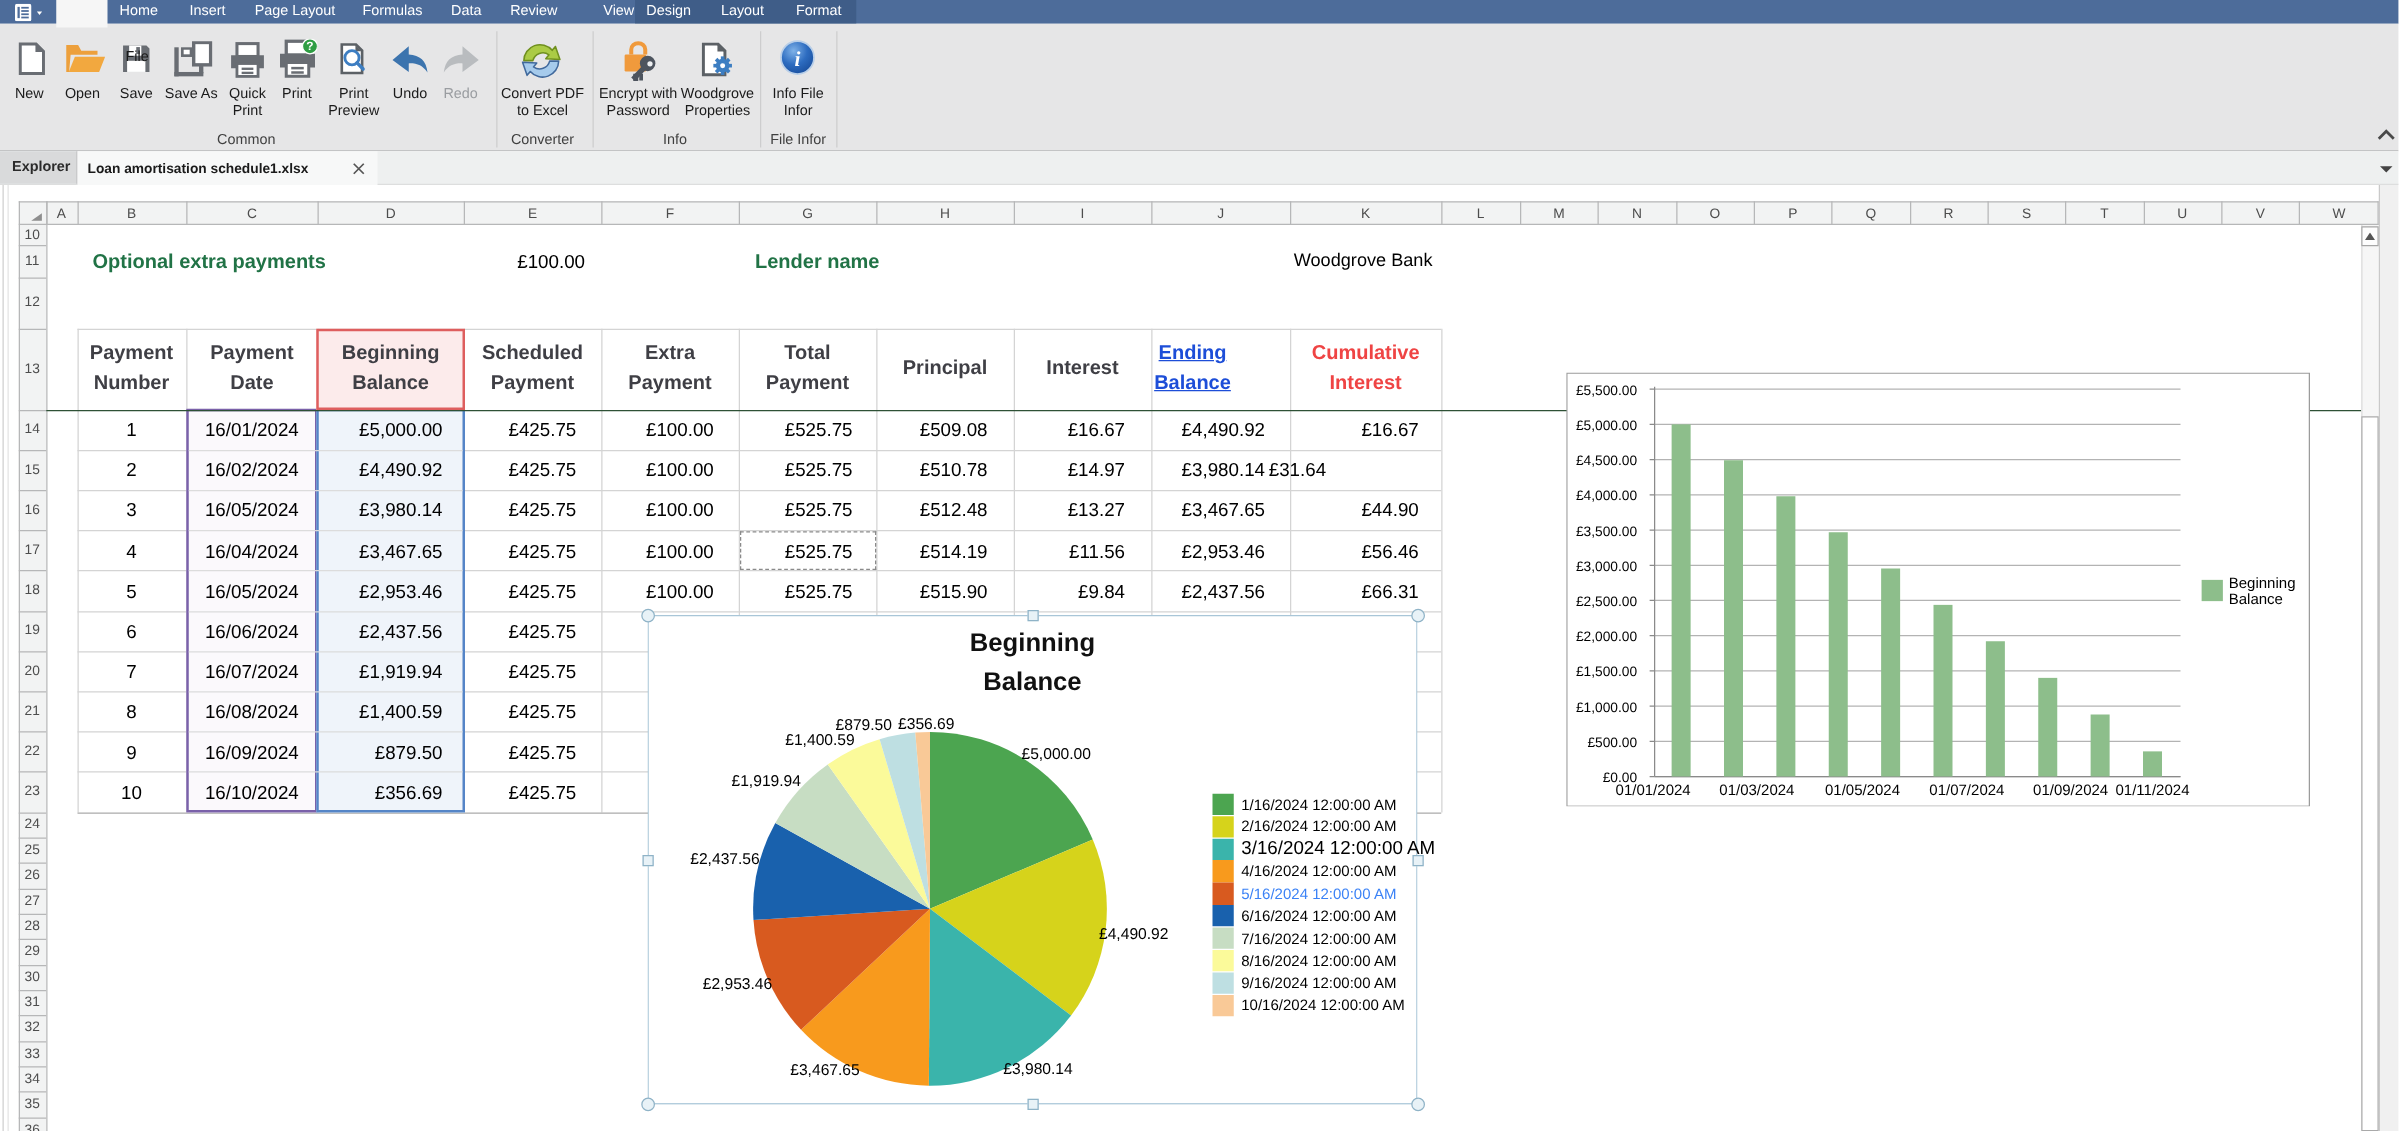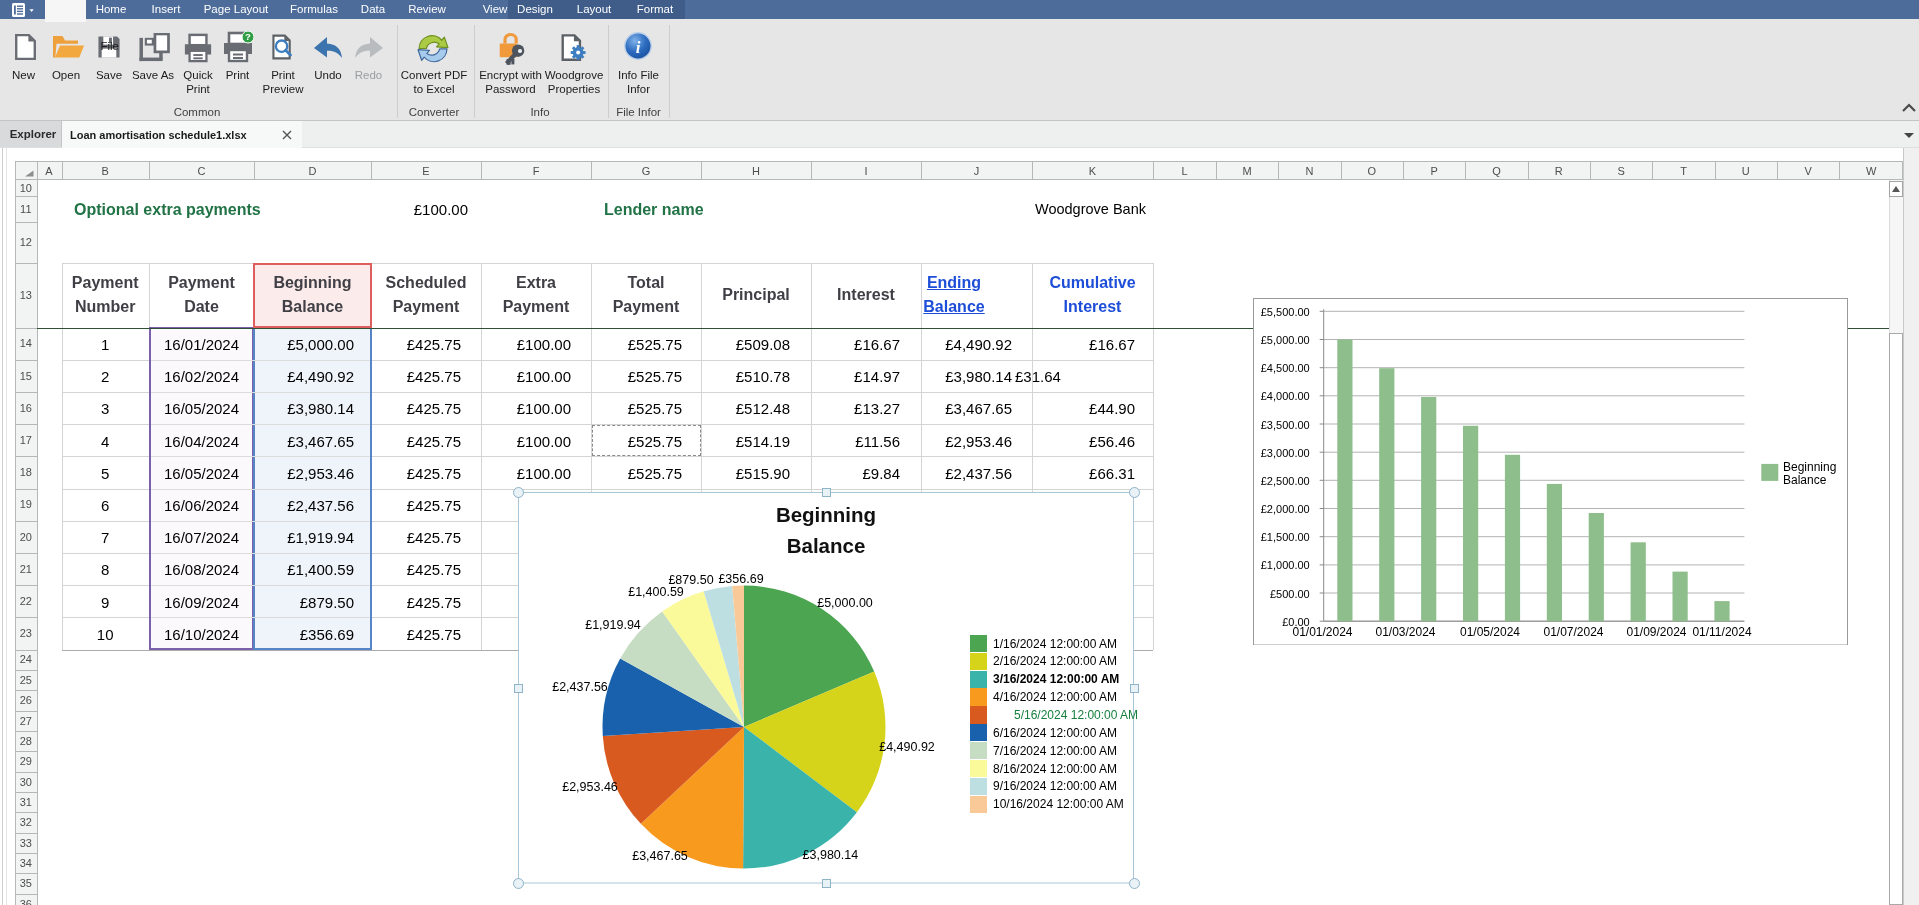--- a/index.html
+++ b/index.html
@@ -303,21 +303,21 @@
 <div class="abs" style="left:61.5px;top:649.5px;width:1091.5px;height:1px;background:#ababab;"></div>
 <div class="abs" style="left:45.2px;top:271.2px;width:120px;text-align:center;font-size:16px;font-weight:bold;color:#3f3f45;line-height:24px;">Payment<br>Number</div>
 <div class="abs" style="left:141.5px;top:271.2px;width:120px;text-align:center;font-size:16px;font-weight:bold;color:#3f3f45;line-height:24px;">Payment<br>Date</div>
 <div class="abs" style="left:252.5px;top:271.2px;width:120px;text-align:center;font-size:16px;font-weight:bold;color:#3f3f45;line-height:24px;">Beginning<br>Balance</div>
 <div class="abs" style="left:366.0px;top:271.2px;width:120px;text-align:center;font-size:16px;font-weight:bold;color:#3f3f45;line-height:24px;">Scheduled<br>Payment</div>
 <div class="abs" style="left:476.0px;top:271.2px;width:120px;text-align:center;font-size:16px;font-weight:bold;color:#3f3f45;line-height:24px;">Extra<br>Payment</div>
 <div class="abs" style="left:586.0px;top:271.2px;width:120px;text-align:center;font-size:16px;font-weight:bold;color:#3f3f45;line-height:24px;">Total<br>Payment</div>
 <div class="abs" style="left:696.0px;top:283.2px;width:120px;text-align:center;font-size:16px;font-weight:bold;color:#3f3f45;line-height:24px;">Principal</div>
 <div class="abs" style="left:806.0px;top:283.2px;width:120px;text-align:center;font-size:16px;font-weight:bold;color:#3f3f45;line-height:24px;">Interest</div>
 <div class="abs" style="left:894px;top:271.2px;width:120px;text-align:center;font-size:16px;font-weight:bold;color:#1d4ed8;line-height:24px;text-decoration:underline;">Ending<br>Balance</div>
-<div class="abs" style="left:1032.5px;top:271.2px;width:120px;text-align:center;font-size:16px;font-weight:bold;color:#1d4ed8;line-height:24px;">Cumulative<br>Interest</div>
+<div class="abs" style="left:1032.5px;top:271.2px;width:120px;text-align:center;font-size:16px;font-weight:bold;color:#ef4444;line-height:24px;">Cumulative<br>Interest</div>
 <div class="abs" style="left:149px;top:326.8px;width:105px;height:323.4px;background:#fbf9fc;border:2px solid #7a61a9;box-sizing:border-box;"></div>
 <div class="abs" style="left:253px;top:326.8px;width:119px;height:323.4px;background:#eff4fa;border:2px solid #5585c7;box-sizing:border-box;"></div>
 <div class="abs" style="left:151px;top:359.7px;width:219px;height:1px;background:#dcdcdc;"></div>
 <div class="abs" style="left:151px;top:391.9px;width:219px;height:1px;background:#dcdcdc;"></div>
 <div class="abs" style="left:151px;top:424.1px;width:219px;height:1px;background:#dcdcdc;"></div>
 <div class="abs" style="left:151px;top:456.3px;width:219px;height:1px;background:#dcdcdc;"></div>
 <div class="abs" style="left:151px;top:488.5px;width:219px;height:1px;background:#dcdcdc;"></div>
 <div class="abs" style="left:151px;top:520.7px;width:219px;height:1px;background:#dcdcdc;"></div>
 <div class="abs" style="left:151px;top:552.9px;width:219px;height:1px;background:#dcdcdc;"></div>
 <div class="abs" style="left:151px;top:585.1px;width:219px;height:1px;background:#dcdcdc;"></div>
@@ -478,25 +478,25 @@
 <div class="abs" style="left:535.0px;width:90px;text-align:center;top:677.6px;font-size:12.5px;color:#000;font-weight:normal;line-height:18.8px;white-space:nowrap;">£2,437.56</div>
 <div class="abs" style="left:568.0px;width:90px;text-align:center;top:615.6px;font-size:12.5px;color:#000;font-weight:normal;line-height:18.8px;white-space:nowrap;">£1,919.94</div>
 <div class="abs" style="left:611.0px;width:90px;text-align:center;top:582.6px;font-size:12.5px;color:#000;font-weight:normal;line-height:18.8px;white-space:nowrap;">£1,400.59</div>
 <div class="abs" style="left:646.0px;width:90px;text-align:center;top:570.6px;font-size:12.5px;color:#000;font-weight:normal;line-height:18.8px;white-space:nowrap;">£879.50</div>
 <div class="abs" style="left:696.0px;width:90px;text-align:center;top:569.6px;font-size:12.5px;color:#000;font-weight:normal;line-height:18.8px;white-space:nowrap;">£356.69</div>
 <div class="abs" style="left:969.7px;top:634.9px;width:17.3px;height:17.3px;background:#4ca550;"></div>
 <div class="abs" style="left:993.0px;top:634.5px;font-size:12px;color:#000;font-weight:normal;line-height:18.0px;white-space:nowrap;">1/16/2024 12:00:00 AM</div>
 <div class="abs" style="left:969.7px;top:652.8px;width:17.3px;height:17.3px;background:#d6d31b;"></div>
 <div class="abs" style="left:993.0px;top:652.4px;font-size:12px;color:#000;font-weight:normal;line-height:18.0px;white-space:nowrap;">2/16/2024 12:00:00 AM</div>
 <div class="abs" style="left:969.7px;top:670.6px;width:17.3px;height:17.3px;background:#3ab4ab;"></div>
-<div class="abs" style="left:993.0px;top:670.2px;font-size:12px;color:#000;font-weight:bold;line-height:18.0px;white-space:nowrap;">3/16/2024 12:00:00 AM</div>
+<div class="abs" style="left:993.0px;top:670.2px;font-size:15px;color:#000;font-weight:normal;line-height:18.0px;white-space:nowrap;">3/16/2024 12:00:00 AM</div>
 <div class="abs" style="left:969.7px;top:688.4px;width:17.3px;height:17.3px;background:#f89a1d;"></div>
 <div class="abs" style="left:993.0px;top:688.0px;font-size:12px;color:#000;font-weight:normal;line-height:18.0px;white-space:nowrap;">4/16/2024 12:00:00 AM</div>
 <div class="abs" style="left:969.7px;top:706.3px;width:17.3px;height:17.3px;background:#d85a1f;"></div>
-<div class="abs" style="left:993.0px;top:705.9px;font-size:12px;color:#15803d;font-weight:normal;line-height:18.0px;white-space:nowrap;margin-left:21px;">5/16/2024 12:00:00 AM</div>
+<div class="abs" style="left:993.0px;top:705.9px;font-size:12px;color:#3b82f6;font-weight:normal;line-height:18.0px;white-space:nowrap;">5/16/2024 12:00:00 AM</div>
 <div class="abs" style="left:969.7px;top:724.1px;width:17.3px;height:17.3px;background:#1961ad;"></div>
 <div class="abs" style="left:993.0px;top:723.8px;font-size:12px;color:#000;font-weight:normal;line-height:18.0px;white-space:nowrap;">6/16/2024 12:00:00 AM</div>
 <div class="abs" style="left:969.7px;top:742.0px;width:17.3px;height:17.3px;background:#c7ddc3;"></div>
 <div class="abs" style="left:993.0px;top:741.6px;font-size:12px;color:#000;font-weight:normal;line-height:18.0px;white-space:nowrap;">7/16/2024 12:00:00 AM</div>
 <div class="abs" style="left:969.7px;top:759.9px;width:17.3px;height:17.3px;background:#fbfa9a;"></div>
 <div class="abs" style="left:993.0px;top:759.5px;font-size:12px;color:#000;font-weight:normal;line-height:18.0px;white-space:nowrap;">8/16/2024 12:00:00 AM</div>
 <div class="abs" style="left:969.7px;top:777.7px;width:17.3px;height:17.3px;background:#bedfe2;"></div>
 <div class="abs" style="left:993.0px;top:777.3px;font-size:12px;color:#000;font-weight:normal;line-height:18.0px;white-space:nowrap;">9/16/2024 12:00:00 AM</div>
 <div class="abs" style="left:969.7px;top:795.5px;width:17.3px;height:17.3px;background:#f9c997;"></div>
 <div class="abs" style="left:993.0px;top:795.1px;font-size:12px;color:#000;font-weight:normal;line-height:18.0px;white-space:nowrap;">10/16/2024 12:00:00 AM</div>

